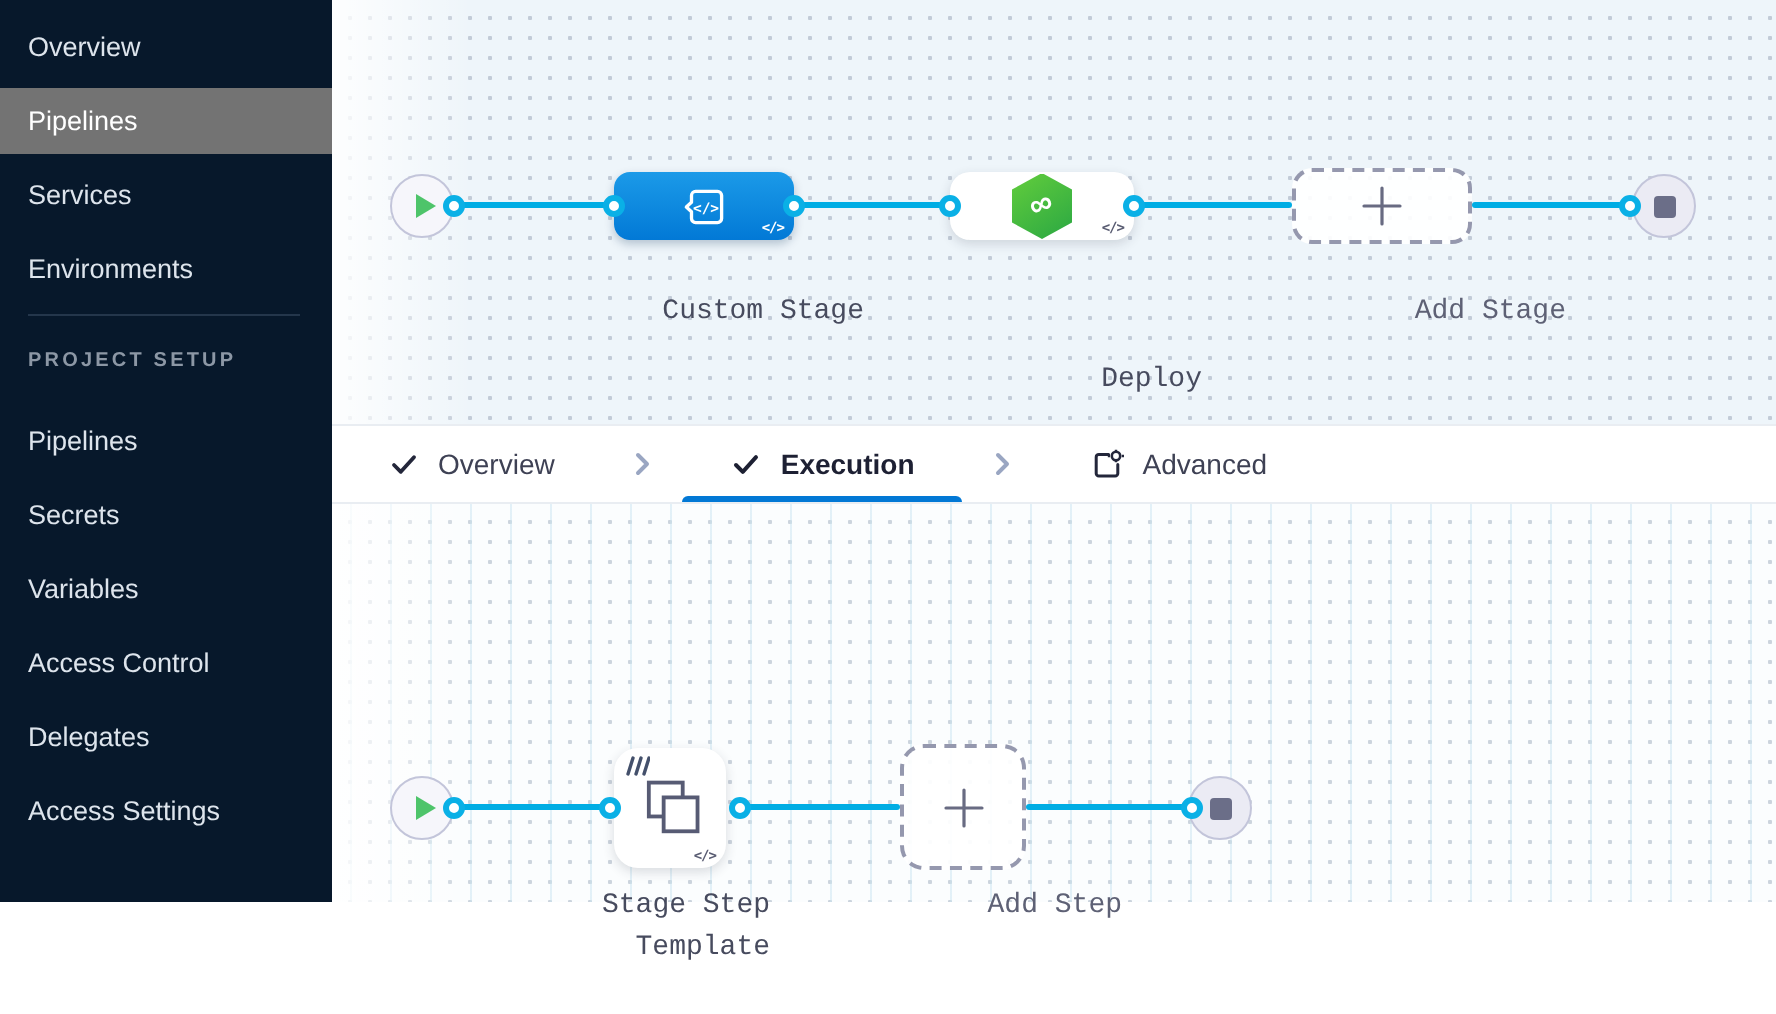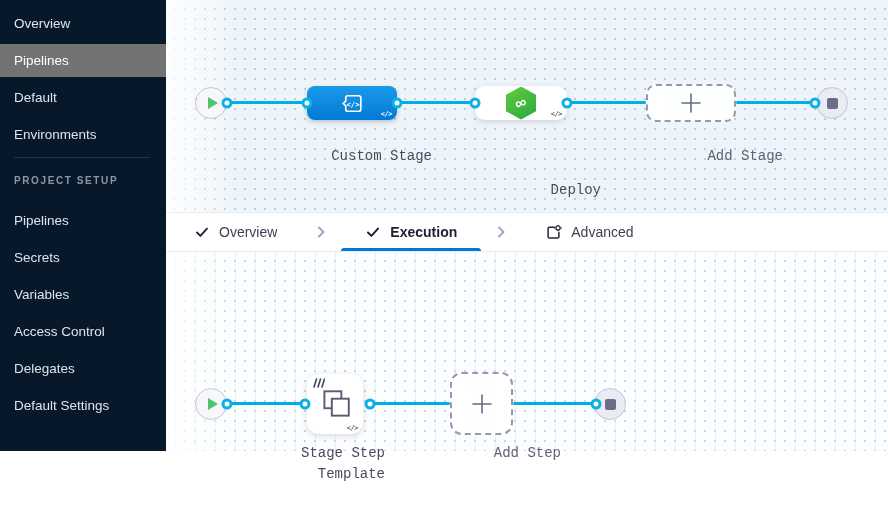--- a/index.html
+++ b/index.html
@@ -122,32 +122,32 @@
 </style>
 </head>
 <body>
 
 <div class="app">
 
   <aside class="sidebar">
     <ul>
       <li class="nav-item">Overview</li>
       <li class="nav-item active">Pipelines</li>
-      <li class="nav-item">Default</li>
+      <li class="nav-item">Services</li>
       <li class="nav-item">Environments</li>
     </ul>
     <div class="sidebar-divider"></div>
     <div class="section-label">PROJECT SETUP</div>
     <ul class="setup-list">
       <li class="nav-item">Pipelines</li>
       <li class="nav-item">Secrets</li>
       <li class="nav-item">Variables</li>
       <li class="nav-item">Access Control</li>
       <li class="nav-item">Delegates</li>
-      <li class="nav-item">Default Settings</li>
+      <li class="nav-item">Access Settings</li>
     </ul>
   </aside>
 
   <div class="main">
 
     <div class="canvas-top"></div>
 
     <div class="tabbar">
       <div class="tab">
         <svg width="16" height="16" viewBox="0 0 16 16">

